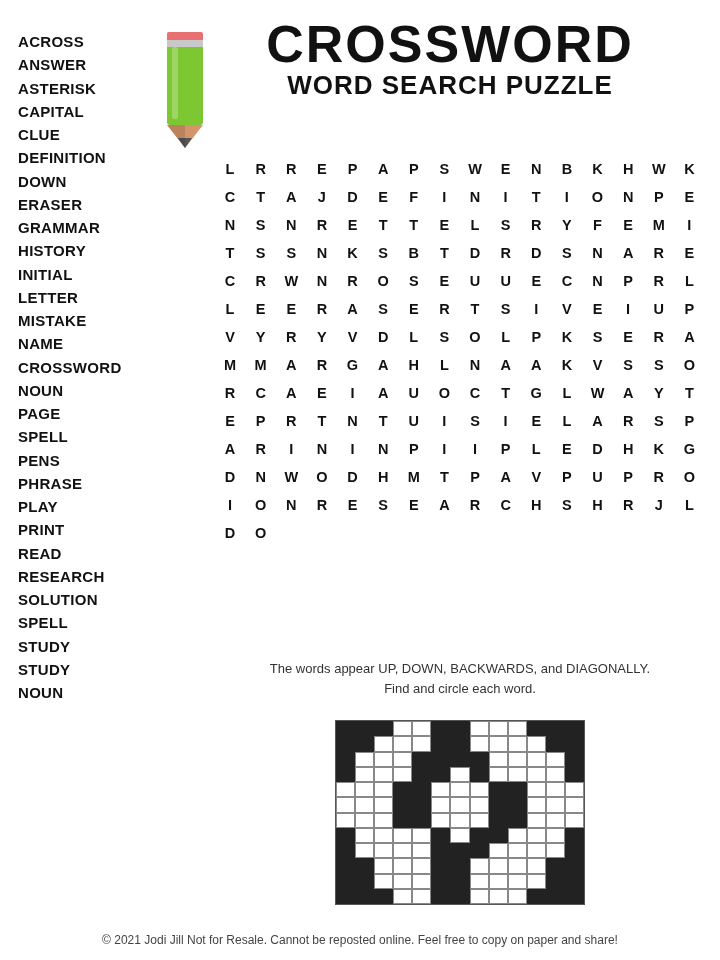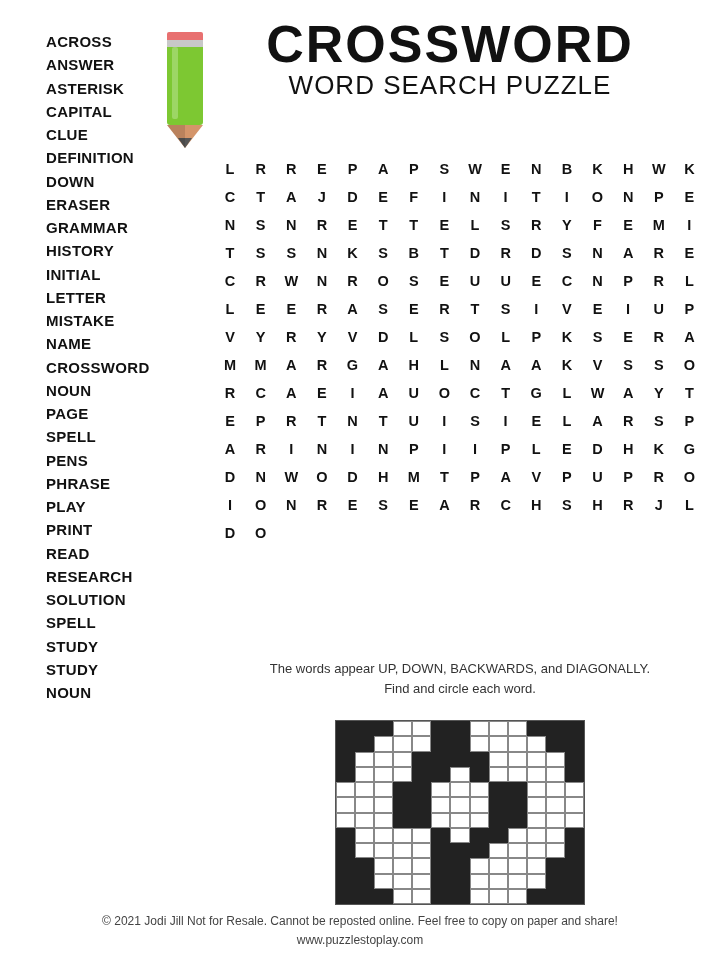--- a/index.html
+++ b/index.html
@@ -20,21 +20,21 @@
     }
     #title-crossword {
       font-size: 52px;
       font-weight: bold;
       letter-spacing: 2px;
       color: #111;
       line-height: 1;
     }
     #title-sub {
       font-size: 26px;
-      font-weight: normal;
+      font-weight: bold;
       color: #111;
       letter-spacing: 1px;
     }
 
     
     #pencil {
       position: absolute;
       top: 20px;
       left: 145px;
       width: 80px;
@@ -44,21 +44,20 @@
     
     #word-list {
       position: absolute;
       top: 30px;
       left: 18px;
       font-size: 15px;
       font-weight: bold;
       color: #111;
       line-height: 1.55;
       letter-spacing: 0.3px;
-      margin-left: 28px;
     }
 
     
     #grid-area {
       position: absolute;
       top: 155px;
       left: 215px;
       right: 15px;
     }
     #letter-grid {
@@ -575,14 +574,13 @@
         <div class="mc"></div>
         <div class="mc black"></div>
         <div class="mc black"></div>
         <div class="mc black"></div>
       </div>
   </div>
 </div>
 
 <div id="footer">
   <div>© 2021  Jodi Jill Not for Resale. Cannot be reposted online. Feel free to copy on paper and share!</div>
-  <div>www.puzzlestoplay.com</div>
 </div>
 
 </body></html>

